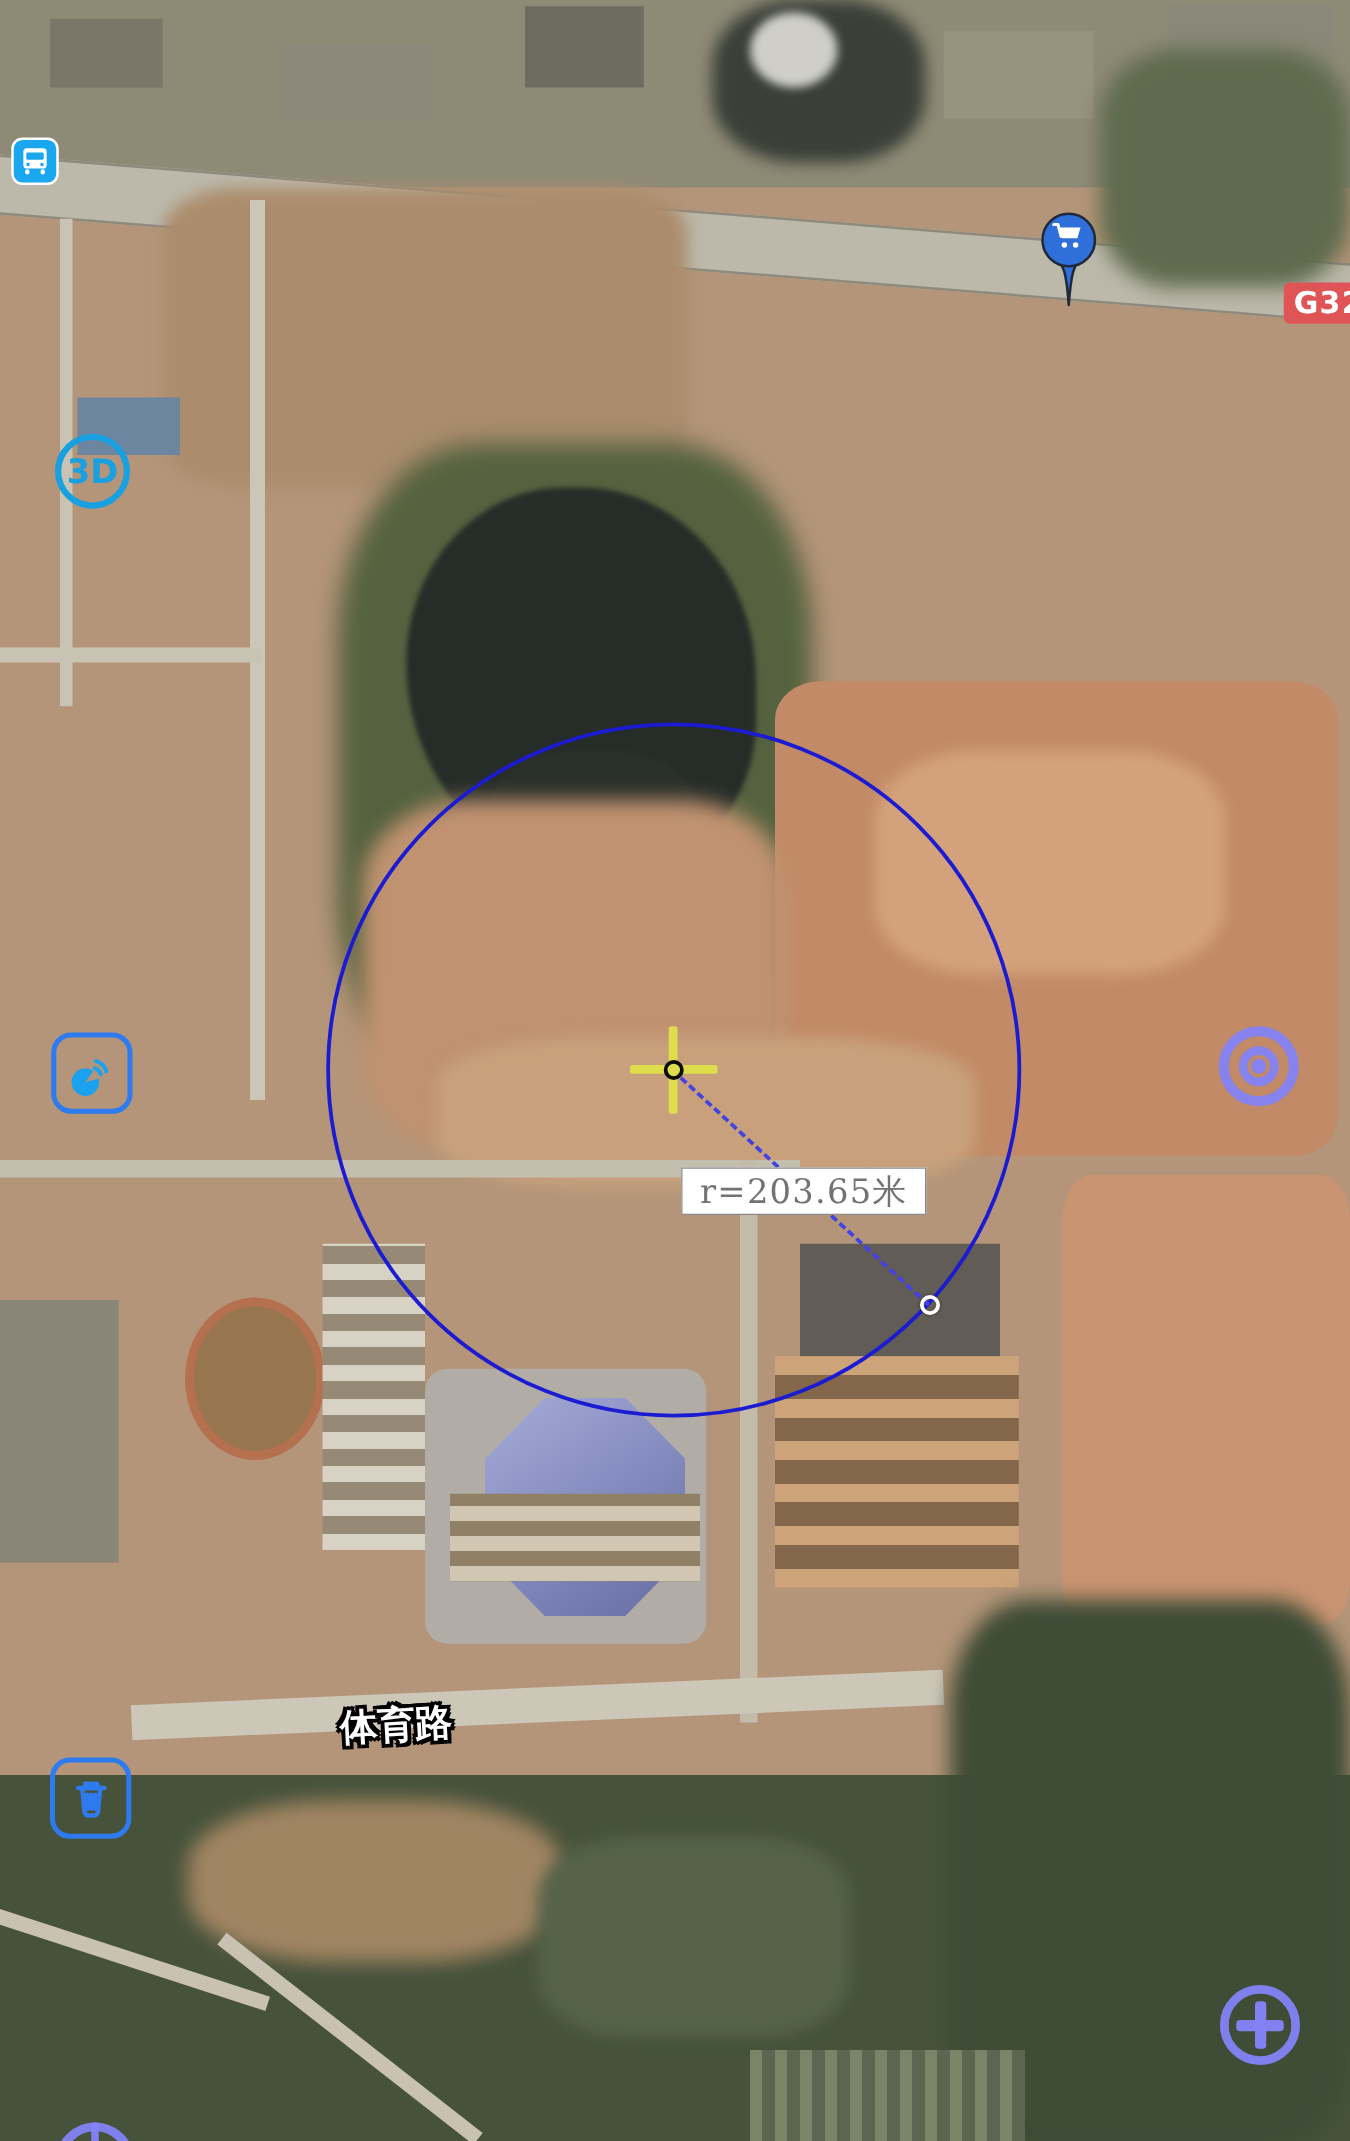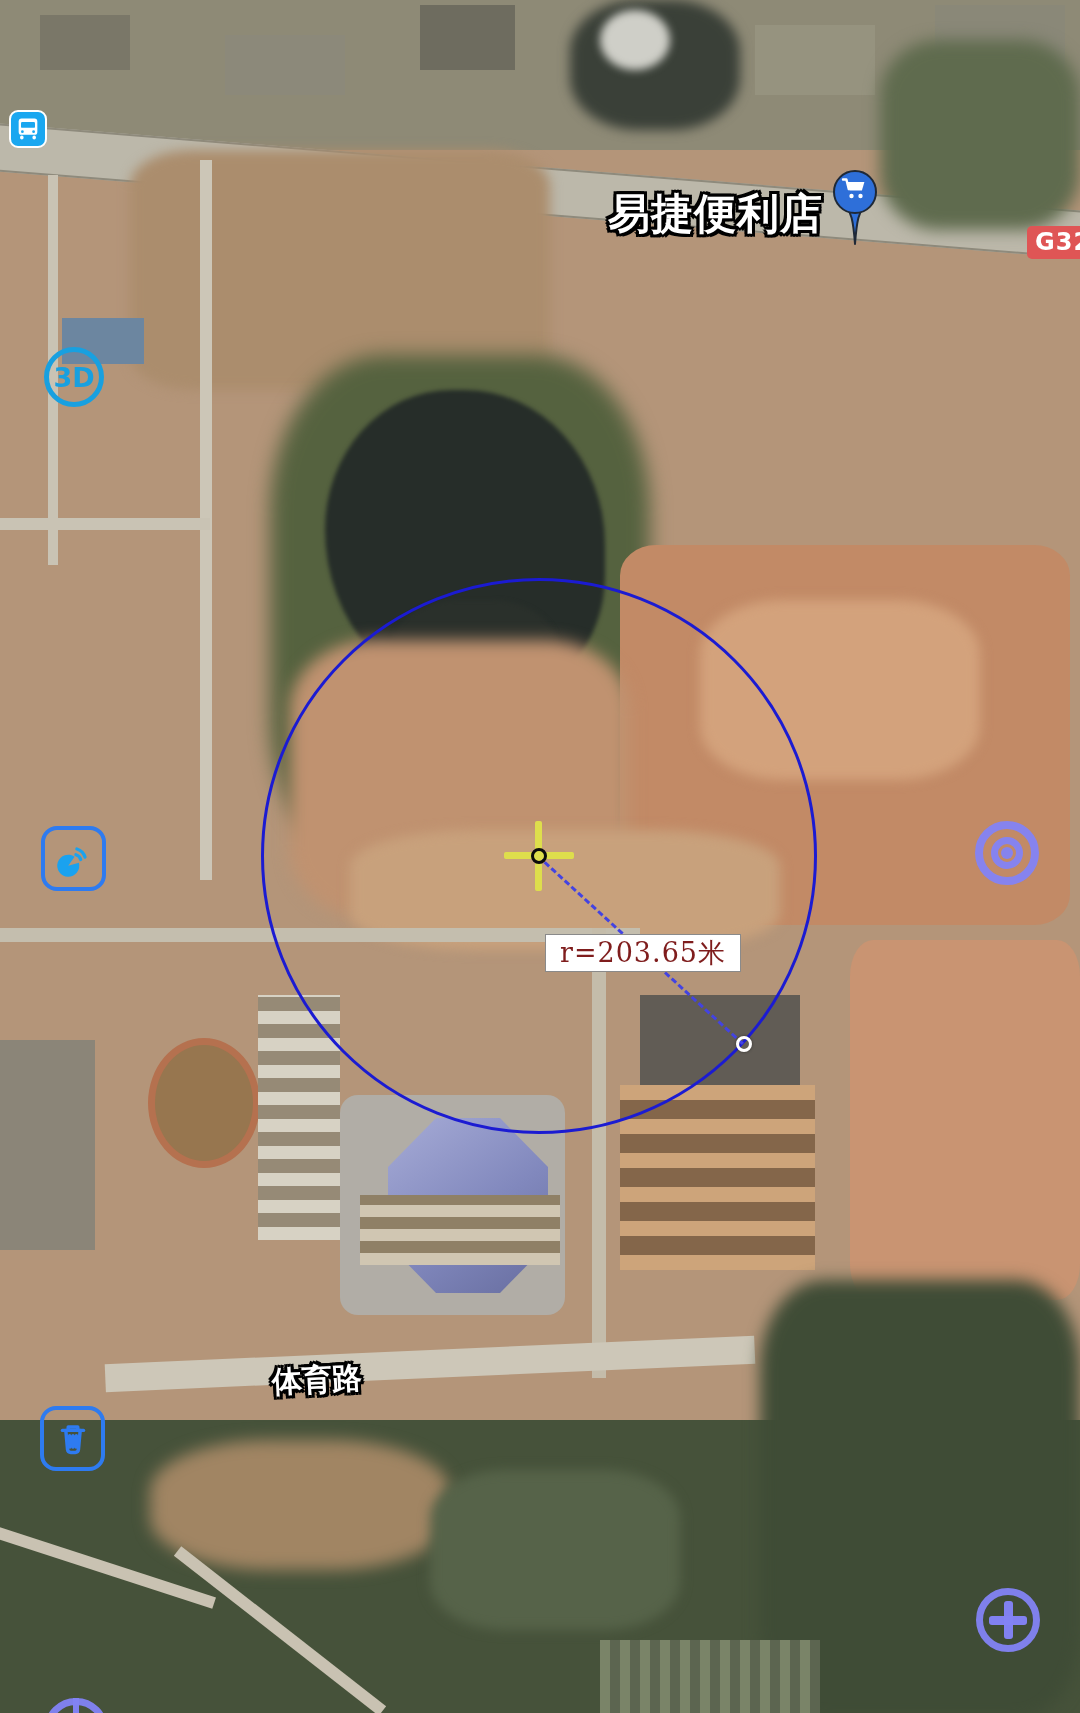--- a/index.html
+++ b/index.html
@@ -16,21 +16,21 @@
          align-items:center;justify-content:center;}
   .peri{position:absolute;border:7px solid rgba(131,131,245,.95);
         border-radius:50%;box-sizing:border-box;}
   
   #measure-circle{position:absolute;left:261px;top:578px;width:556px;height:556px;
         border:3px solid #1b1bd2;border-radius:50%;box-sizing:border-box;z-index:5;}
   #radius-line{position:absolute;left:539px;top:855px;width:278px;height:0;
         border-top:3px dashed #4343e2;transform-origin:0 0;transform:rotate(42.5deg);z-index:6;}
   #radius-label{position:absolute;left:545px;top:934px;width:196px;height:38px;
         background:#fff;border:1px solid #8a8a8a;box-sizing:border-box;z-index:7;
-        font-family:"DejaVu Serif",serif;font-size:27px;color:#7f1d1d;
+        font-family:"DejaVu Serif",serif;font-size:27px;color:#737373;
         display:flex;align-items:center;justify-content:center;letter-spacing:1px;}
   #radius-handle{position:absolute;left:736px;top:1036px;width:16px;height:16px;
         border:3px solid #fff;border-radius:50%;box-sizing:border-box;z-index:7;
         box-shadow:0 0 3px rgba(0,0,0,.45);}
   .xbar{position:absolute;background:#dede4c;z-index:8;border-radius:2px;}
   #cross-ring{position:absolute;left:531px;top:848px;width:16px;height:16px;
         border:3px solid #0c0c0c;border-radius:50%;box-sizing:border-box;z-index:9;}
   #poi-label{position:absolute;left:608px;top:186px;font-size:42px;z-index:9;
         font-family:"DejaVu Serif",serif;letter-spacing:1px;}
   #road-label{position:absolute;left:272px;top:1360px;font-size:30px;z-index:4;
@@ -99,21 +99,20 @@
 
   <div id="measure-circle"></div>
   <div id="radius-line"></div>
   <div id="radius-label">r=203.65米</div>
   <div id="radius-handle"></div>
 
   <div class="xbar" style="left:504px;top:852px;width:70px;height:7px;"></div>
   <div class="xbar" style="left:535px;top:821px;width:7px;height:70px;"></div>
   <div id="cross-ring"></div>
 
-  <div id="poi-label" class="halo">易捷便利店</div>
 
   <svg id="pin" width="48" height="82" viewBox="0 0 48 82">
     <path d="M16 40c3.5 5 6 9 8 36 2-27 4.5-31 8-36-2.6 2.3-5.2 3.5-8 3.5s-5.4-1.2-8-3.5z" fill="#2e6fd9" stroke="#1f2937" stroke-width="2" stroke-linejoin="round"></path>
     <circle cx="24" cy="24" r="21" fill="#2e6fd9" stroke="#1f2937" stroke-width="2"></circle>
     <g>
       <path d="M12 11.5h3.4l2.4 9.6" fill="none" stroke="#fff" stroke-width="2.4" stroke-linecap="round" stroke-linejoin="round"></path>
       <path d="M16.4 14h17l-2.5 8.6H18.5Z" fill="#fff"></path>
       <circle cx="20.5" cy="28" r="2.2" fill="#fff"></circle>
       <circle cx="29.5" cy="28" r="2.2" fill="#fff"></circle>
     </g>

